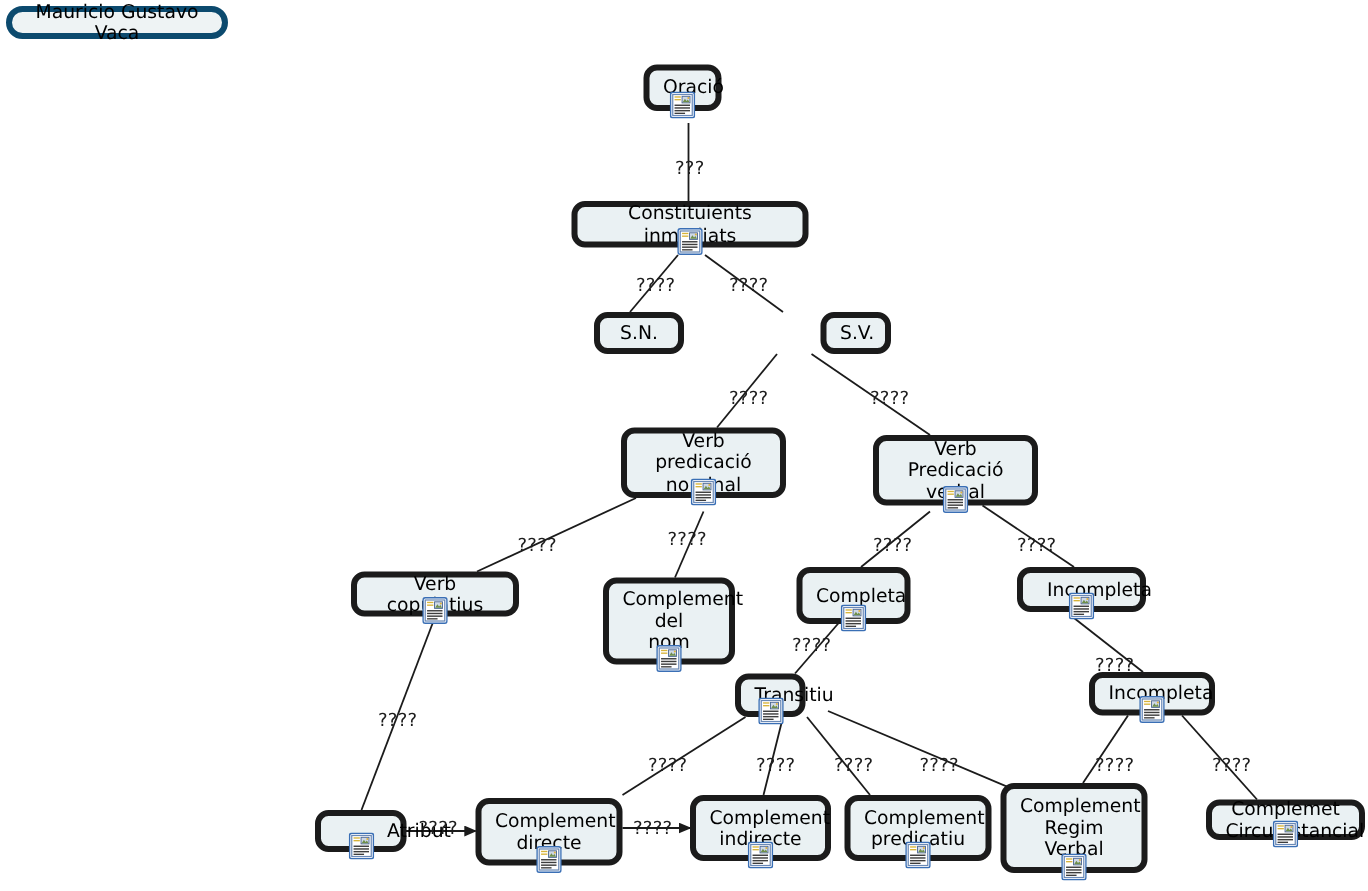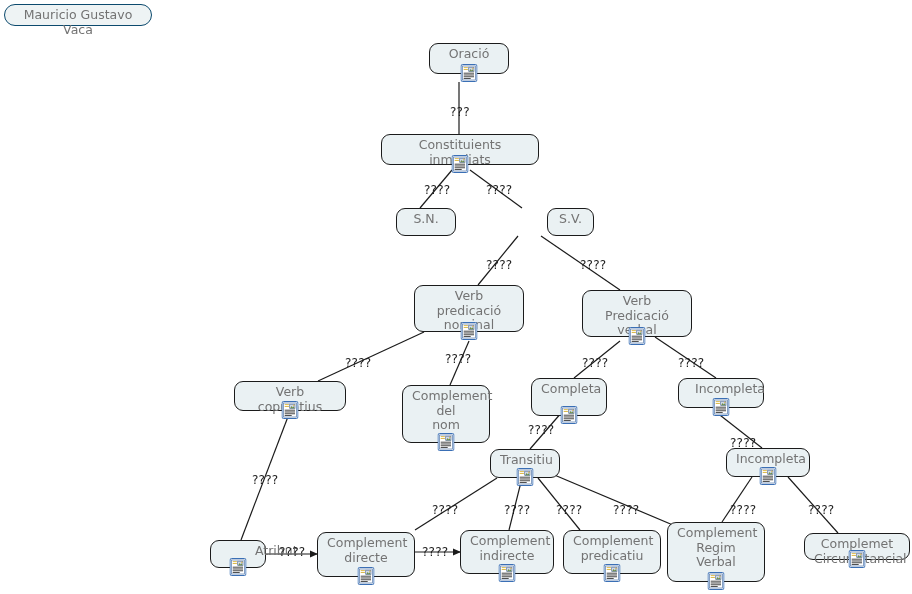--- a/index.html
+++ b/index.html
@@ -28,26 +28,27 @@
     width: 912px;
     height: 594px;
     pointer-events: none;
   }
 
   
   .node {
     position: absolute;
     box-sizing: border-box;
     background: #eaf1f3;
-    border: 1px solid #0c4a6e;
+    border: 4px solid #0c4a6e;
     border-radius: 9px;
     display: flex;
+    align-items: center;
     justify-content: center;
     text-align: center;
-    color: #737373;
+    color: #000000;
     font-size: 12.5px;
     line-height: 14.5px;
     white-space: pre-line;
     padding: 3px 9px 3px 9px;
     box-shadow: 0 0 0 0 rgba(0,0,0,0);
   }
   .node.title-node {
     border-radius: 11px;
     font-size: 12.5px;
     background: #eef3f4;
@@ -107,21 +108,21 @@
         <line x1="538" y1="478" x2="580" y2="530" stroke="#1b1b1b" stroke-width="1.2"></line>
         <line x1="552" y1="474" x2="680" y2="528" stroke="#1b1b1b" stroke-width="1.2"></line>
         <line x1="752" y1="477" x2="722" y2="522" stroke="#1b1b1b" stroke-width="1.2"></line>
         <line x1="788" y1="477" x2="838" y2="533" stroke="#1b1b1b" stroke-width="1.2"></line>
         <line x1="266" y1="554" x2="317" y2="554" stroke="#1b1b1b" stroke-width="1.2" marker-end="url(#arrowhead)"></line>
         <line x1="415" y1="552" x2="460" y2="552" stroke="#1b1b1b" stroke-width="1.2" marker-end="url(#arrowhead)"></line>
       </g>
   </svg>
 
   <div id="node-layer">
-      <div class="node" style="left: 429px; top: 43px; width: 80px; height: 31px; background: rgb(234, 241, 243); border-color: rgb(27, 27, 27);"><span class="label">Oració</span><span class="doc-icon"><svg viewBox="0 0 17 18" width="17" height="18">
+      <div class="node" style="left: 429px; top: 43px; width: 52px; height: 31px; background: rgb(234, 241, 243); border-color: rgb(27, 27, 27);"><span class="label">Oració</span><span class="doc-icon"><svg viewBox="0 0 17 18" width="17" height="18">
             <rect x="0.5" y="0.5" width="16" height="17" rx="1.5" fill="#f3f6fb" stroke="#3a6fb5" stroke-width="1"></rect>
             <rect x="2" y="2" width="13" height="14" fill="#ffffff" stroke="#6a89b5" stroke-width="0.8"></rect>
             <rect x="8.2" y="3.2" width="5.3" height="4.4" fill="#cfd8e6" stroke="#4a6590" stroke-width="0.6"></rect>
             <path d="M8.6 7.2 L10.1 4.9 L11.2 6.4 L12.1 5.3 L13.2 7.2 Z" fill="#6f8f4a"></path>
             <circle cx="12.4" cy="4.3" r="0.7" fill="#e0b23c"></circle>
             <rect x="3.2" y="3.2" width="4.2" height="0.9" fill="#d8b43a"></rect>
             <rect x="3.2" y="5.0" width="4.2" height="0.9" fill="#d8b43a"></rect>
             <rect x="3.2" y="8.7" width="10.3" height="0.95" fill="#3d3d3d"></rect>
             <rect x="3.2" y="10.5" width="10.3" height="0.95" fill="#3d3d3d"></rect>
             <rect x="3.2" y="12.3" width="10.3" height="0.95" fill="#3d3d3d"></rect>
@@ -217,21 +218,21 @@
             <rect x="8.2" y="3.2" width="5.3" height="4.4" fill="#cfd8e6" stroke="#4a6590" stroke-width="0.6"></rect>
             <path d="M8.6 7.2 L10.1 4.9 L11.2 6.4 L12.1 5.3 L13.2 7.2 Z" fill="#6f8f4a"></path>
             <circle cx="12.4" cy="4.3" r="0.7" fill="#e0b23c"></circle>
             <rect x="3.2" y="3.2" width="4.2" height="0.9" fill="#d8b43a"></rect>
             <rect x="3.2" y="5.0" width="4.2" height="0.9" fill="#d8b43a"></rect>
             <rect x="3.2" y="8.7" width="10.3" height="0.95" fill="#3d3d3d"></rect>
             <rect x="3.2" y="10.5" width="10.3" height="0.95" fill="#3d3d3d"></rect>
             <rect x="3.2" y="12.3" width="10.3" height="0.95" fill="#3d3d3d"></rect>
             <rect x="3.2" y="14.1" width="7.0" height="0.9" fill="#3d3d3d"></rect>
           </svg></span></div>
-      <div class="node" style="left: 490px; top: 449px; width: 70px; height: 29px; background: rgb(234, 241, 243); border-color: rgb(27, 27, 27);"><span class="label">Transitiu</span><span class="doc-icon"><svg viewBox="0 0 17 18" width="17" height="18">
+      <div class="node" style="left: 490px; top: 449px; width: 47px; height: 29px; background: rgb(234, 241, 243); border-color: rgb(27, 27, 27);"><span class="label">Transitiu</span><span class="doc-icon"><svg viewBox="0 0 17 18" width="17" height="18">
             <rect x="0.5" y="0.5" width="16" height="17" rx="1.5" fill="#f3f6fb" stroke="#3a6fb5" stroke-width="1"></rect>
             <rect x="2" y="2" width="13" height="14" fill="#ffffff" stroke="#6a89b5" stroke-width="0.8"></rect>
             <rect x="8.2" y="3.2" width="5.3" height="4.4" fill="#cfd8e6" stroke="#4a6590" stroke-width="0.6"></rect>
             <path d="M8.6 7.2 L10.1 4.9 L11.2 6.4 L12.1 5.3 L13.2 7.2 Z" fill="#6f8f4a"></path>
             <circle cx="12.4" cy="4.3" r="0.7" fill="#e0b23c"></circle>
             <rect x="3.2" y="3.2" width="4.2" height="0.9" fill="#d8b43a"></rect>
             <rect x="3.2" y="5.0" width="4.2" height="0.9" fill="#d8b43a"></rect>
             <rect x="3.2" y="8.7" width="10.3" height="0.95" fill="#3d3d3d"></rect>
             <rect x="3.2" y="10.5" width="10.3" height="0.95" fill="#3d3d3d"></rect>
             <rect x="3.2" y="12.3" width="10.3" height="0.95" fill="#3d3d3d"></rect>

